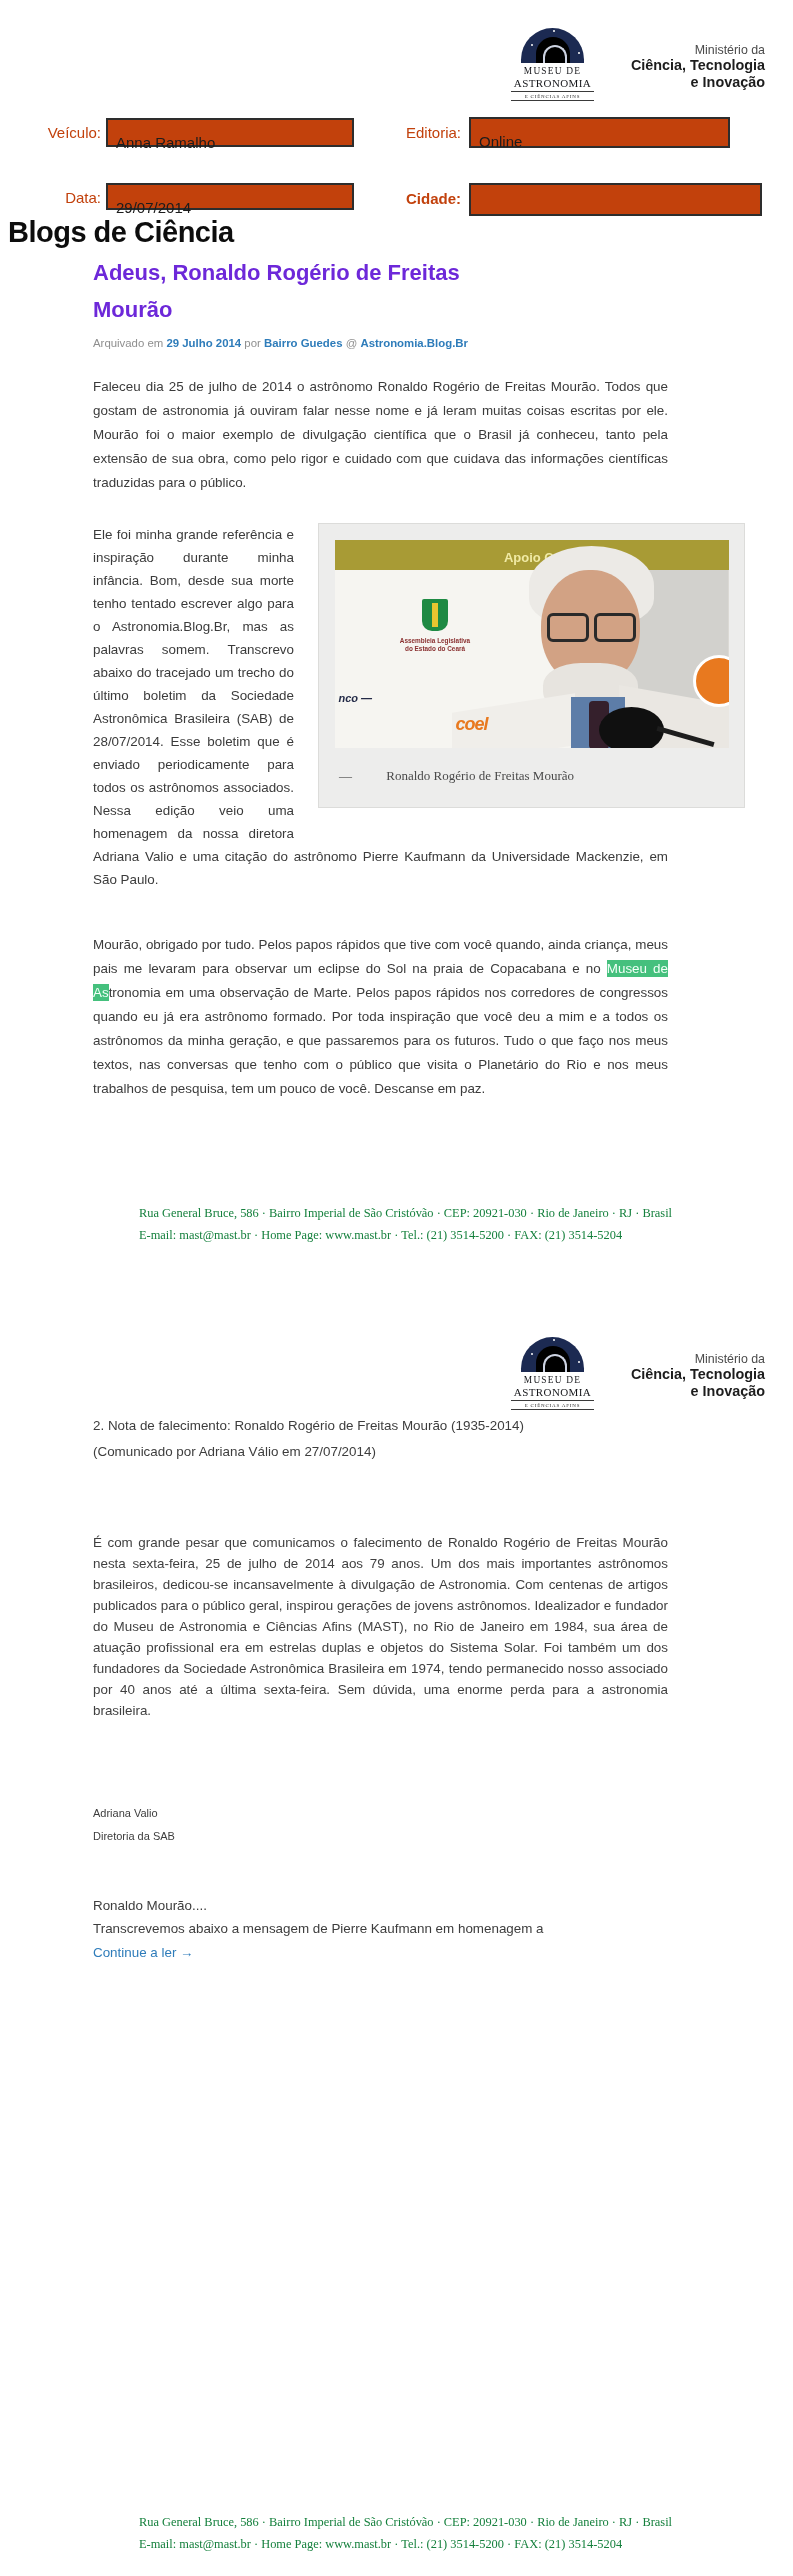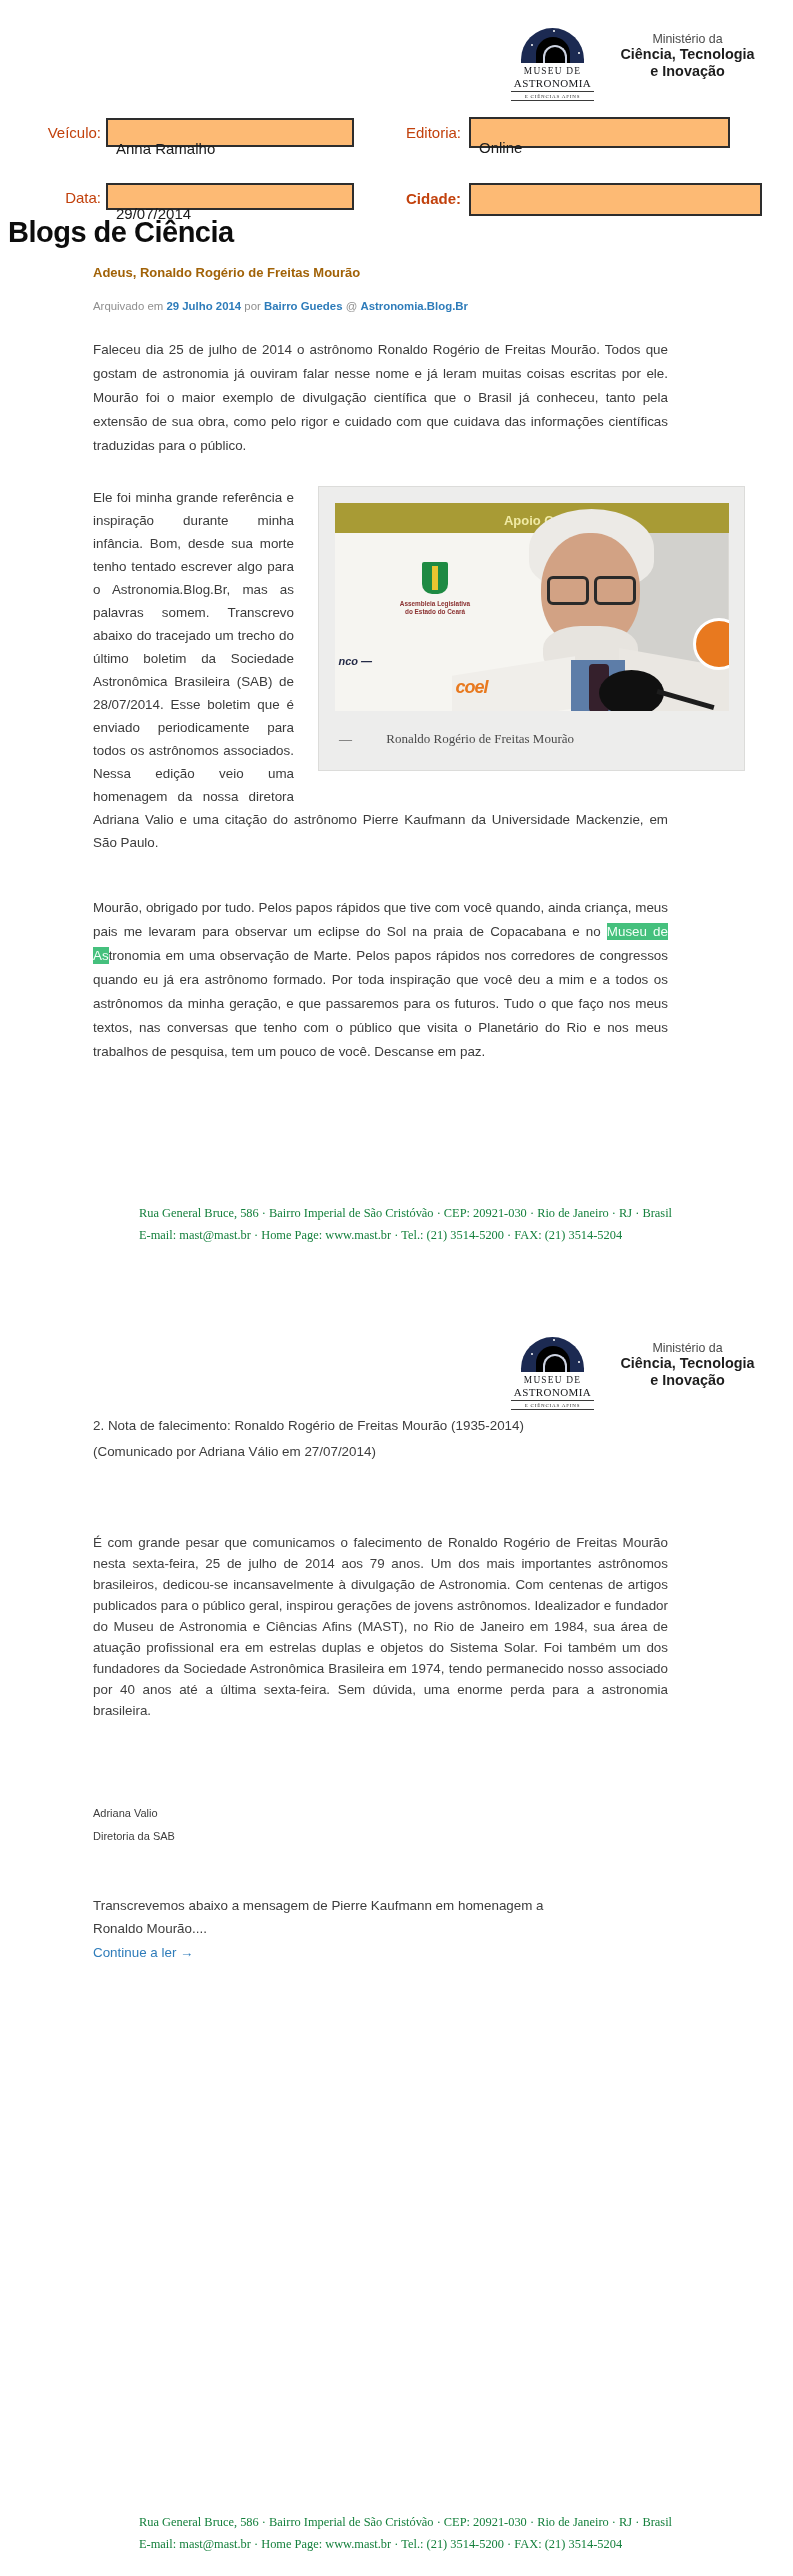--- a/index.html
+++ b/index.html
@@ -16,34 +16,34 @@
         border:2px solid #cdd3e2;border-radius:50% 50% 0 0;border-bottom:none;}
   .dome .stars{position:absolute;left:7px;top:7px;width:2px;height:2px;background:#fff;border-radius:50%;
         box-shadow:5px -3px 0 #fff,47px -1px 0 #fff,52px 7px 0 #fff,42px -4px 0 #fff,
                    3px 9px 0 #fff,50px 17px 0 #fff,9px 17px 0 #fff,25px -5px 0 #fff;}
   .wordmark{position:absolute;left:0;top:40px;width:83px;text-align:center;
         font-family:"Liberation Serif",serif;color:#17181c;}
   .wordmark .l1{font-size:9.4px;letter-spacing:1.2px;}
   .wordmark .l2{font-size:11px;letter-spacing:0.4px;margin-top:1px;}
   .wordmark .l3{margin-top:2px;border-top:1px solid #3a3a3a;border-bottom:1px solid #3a3a3a;
         padding:1.5px 0;font-size:5px;letter-spacing:0.8px;color:#2a2a2a;}
-  .ministry{position:absolute;left:99px;top:6px;width:155px;text-align:center;color:#1d1d1d;}
+  .ministry{position:absolute;left:99px;top:17px;width:155px;text-align:right;color:#1d1d1d;}
   .ministry .m1{font-size:12.4px;color:#4a4a4a;}
   .ministry .m2,.ministry .m3{font-size:14.4px;font-weight:bold;line-height:17px;}
 
   
   .fld-label{position:absolute;font-size:15px;color:#c2410c;text-align:right;width:71px;}
-  .fld-box{position:absolute;border:2px solid #2d2d2d;background:#fdba74;
-        font-size:15px;color:#1c1c1c;padding:20px 0 0 8px;box-sizing:border-box;}
+  .fld-box{position:absolute;border:2px solid #2d2d2d;background:#c2410c;
+        font-size:15px;color:#1c1c1c;padding:14px 0 0 8px;box-sizing:border-box;}
 
   
   .h1{position:absolute;left:8px;top:216px;font-size:29px;font-weight:bold;
       letter-spacing:-0.5px;color:#0d0d0d;}
   .article{position:absolute;left:93px;top:254px;width:575px;color:#3b3b3b;}
-  .a-title{width:426px;font-size:13px;font-weight:bold;line-height:37px;color:#a16207;}
+  .a-title{width:426px;font-size:22px;font-weight:bold;line-height:37px;color:#6d28d9;}
   .byline{margin-top:9px;font-size:11.4px;color:#8f8f8f;}
   .byline .lnk{color:#2e7cba;font-weight:bold;text-decoration:none;}
   .para{font-size:13.4px;line-height:24px;text-align:justify;color:#3b3b3b;}
   .p-intro{margin-top:26px;}
   .p-wrap{margin-top:28px;line-height:23px;}
   .p-tribute{margin-top:42px;}
   mark.hl{background:#45c07d;color:#f2fff7;padding:1px 0;}
 
   
   .photo-frame{float:right;width:427px;height:285px;margin:0 -77px 30px 24px;
@@ -221,22 +221,22 @@
   <div class="note-line nt2">(Comunicado por Adriana Válio em 27/07/2014)</div>
 
   <p class="p-note">É com grande pesar que comunicamos o falecimento de Ronaldo Rogério de Freitas Mourão nesta sexta-feira, 25 de julho de 2014 aos 79 anos. Um dos mais importantes astrônomos brasileiros, dedicou-se incansavelmente à divulgação de Astronomia. Com centenas de artigos publicados para o público geral, inspirou gerações de jovens astrônomos. Idealizador e fundador do Museu de Astronomia e Ciências Afins (MAST), no Rio de Janeiro em 1984, sua área de atuação profissional era em estrelas duplas e objetos do Sistema Solar. Foi também um dos fundadores da Sociedade Astronômica Brasileira em 1974, tendo permanecido nosso associado por 40 anos até a última sexta-feira. Sem dúvida, uma enorme perda para a astronomia brasileira.</p>
 
   <div class="signature">
     <div>Adriana Valio</div>
     <div>Diretoria da SAB</div>
   </div>
 
   <div class="closing">
+    <div>Ronaldo Mourão....</div>
     <div>Transcrevemos abaixo a mensagem de Pierre Kaufmann em homenagem a</div>
-    <div>Ronaldo Mourão....</div>
     <a class="continue" href="#">Continue a ler →</a>
   </div>
 
   <div class="footer f2">
     <div>Rua General Bruce, 586 · Bairro Imperial de São Cristóvão · CEP: 20921-030 · Rio de Janeiro · RJ · Brasil</div>
     <div>E-mail: mast@mast.br · Home Page: www.mast.br · Tel.: (21) 3514-5200 · FAX: (21) 3514-5204</div>
   </div>
 
 </div>
 

